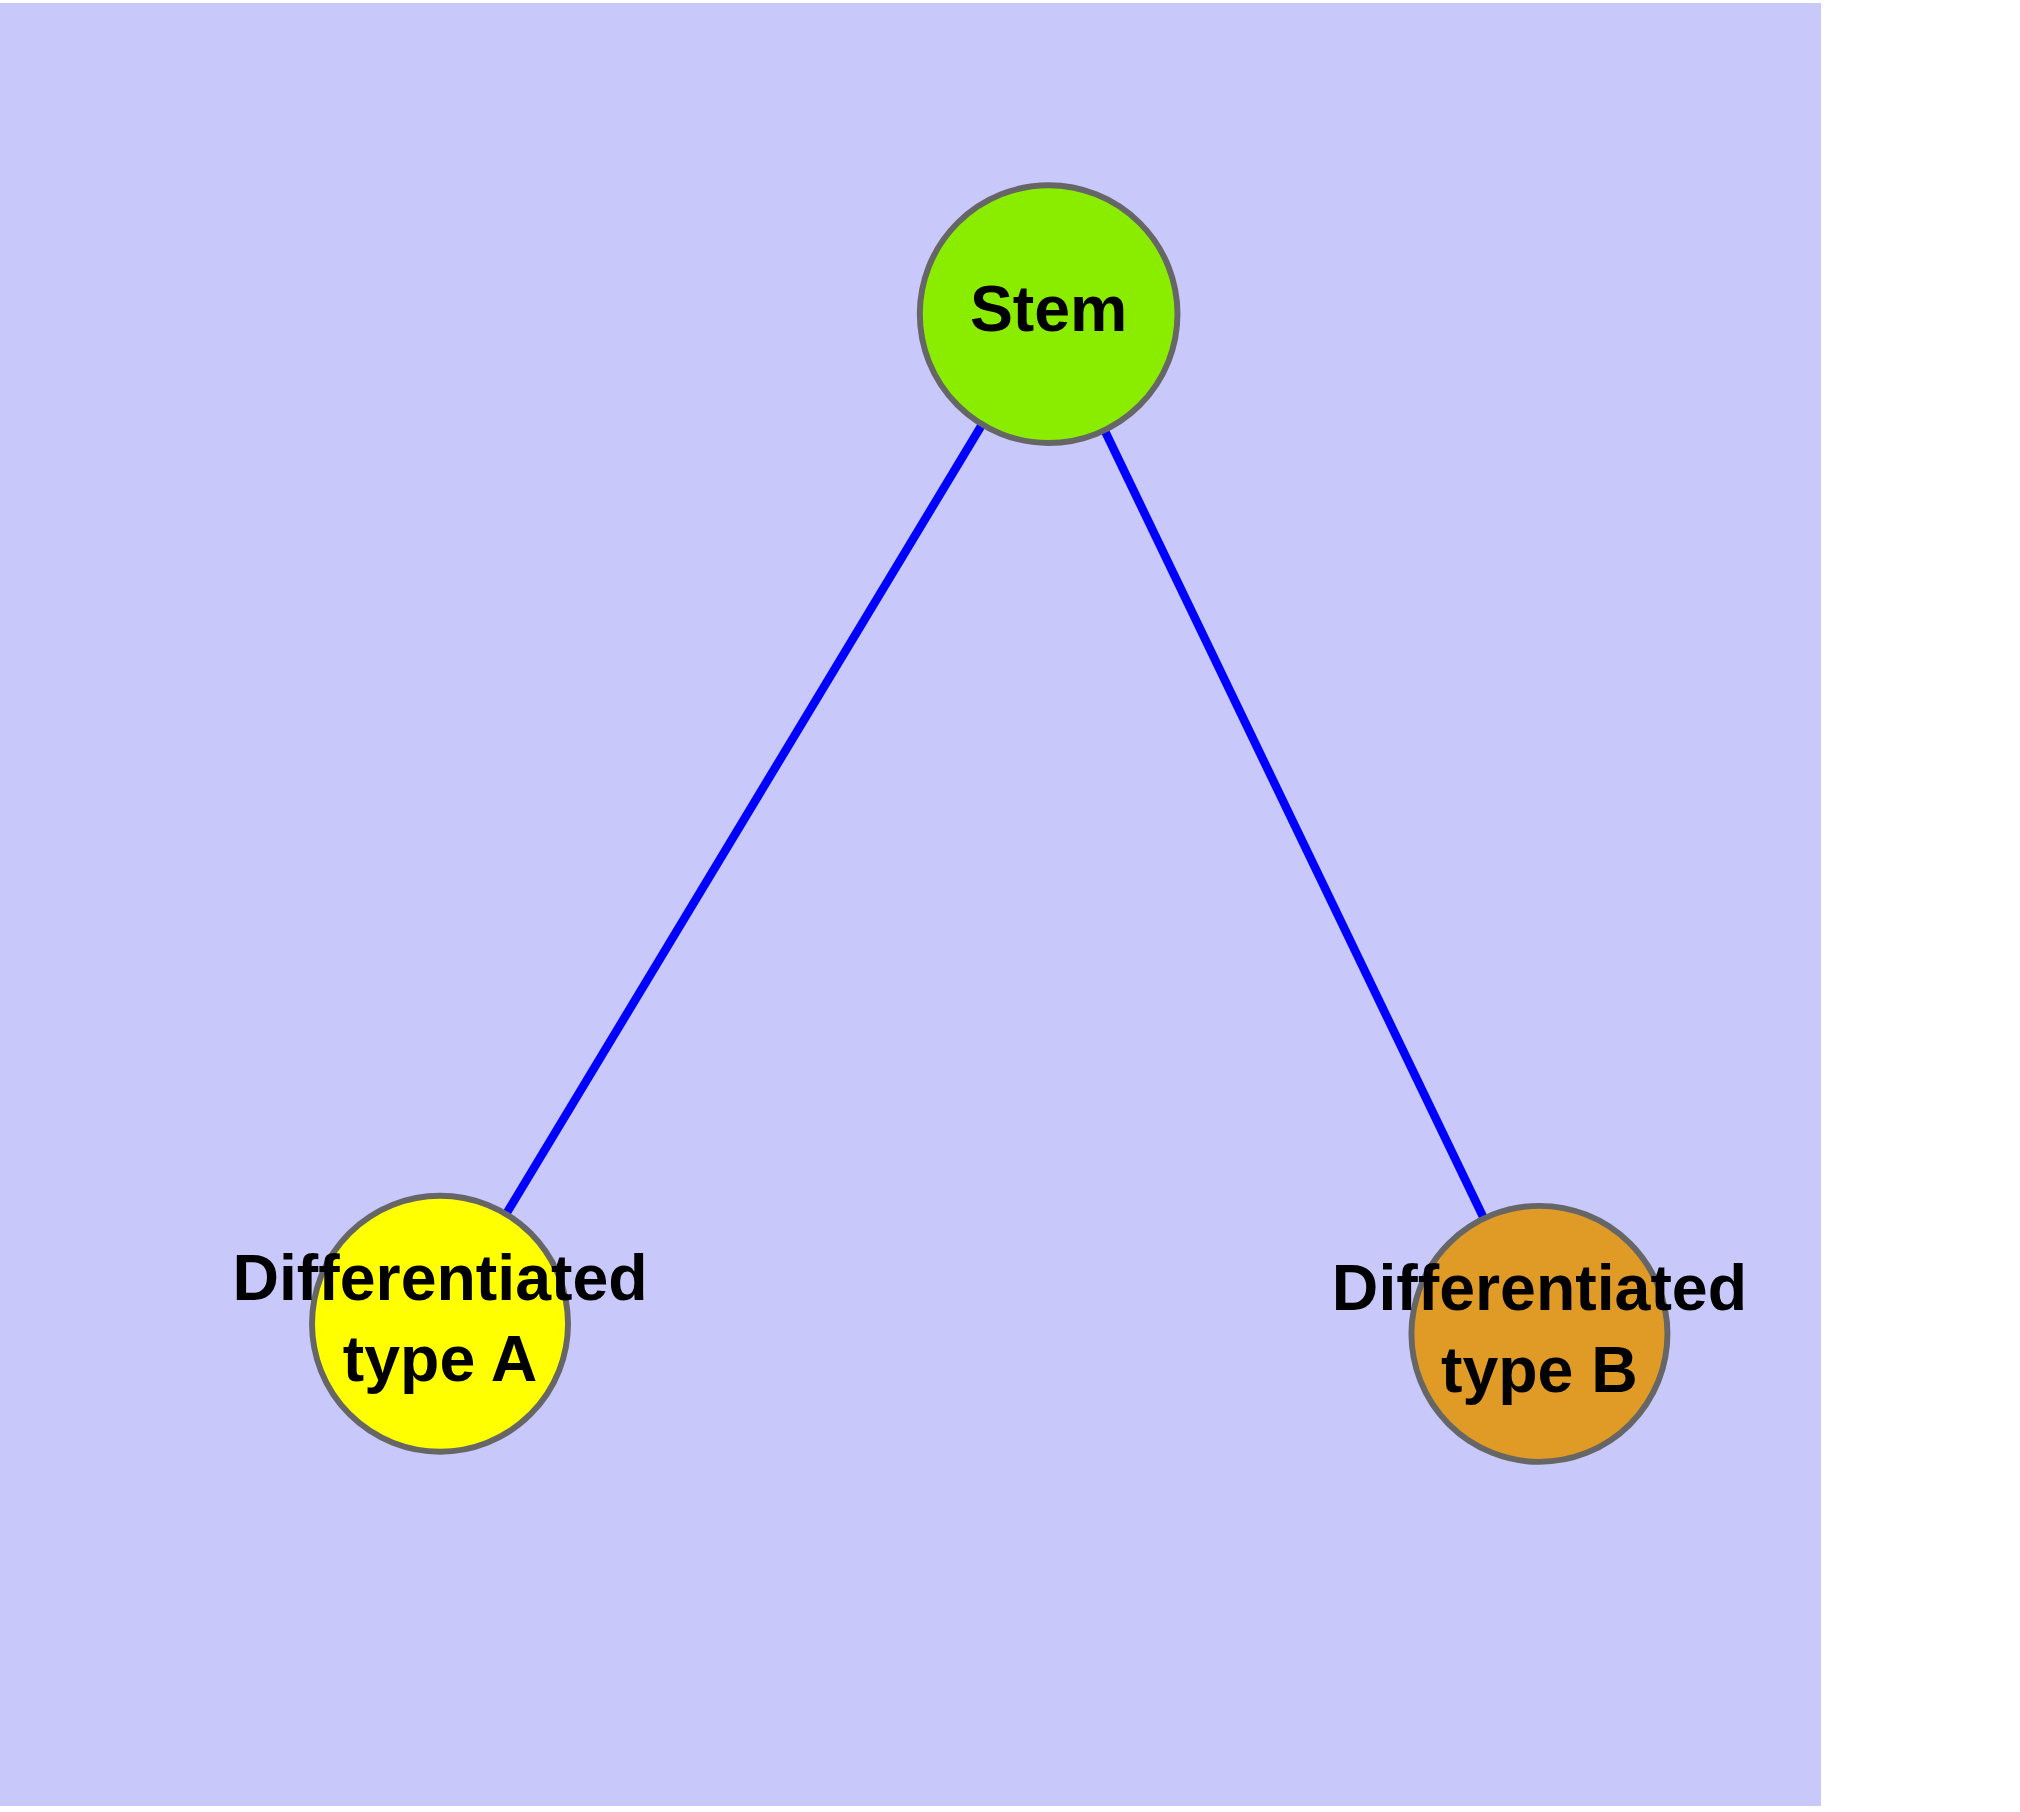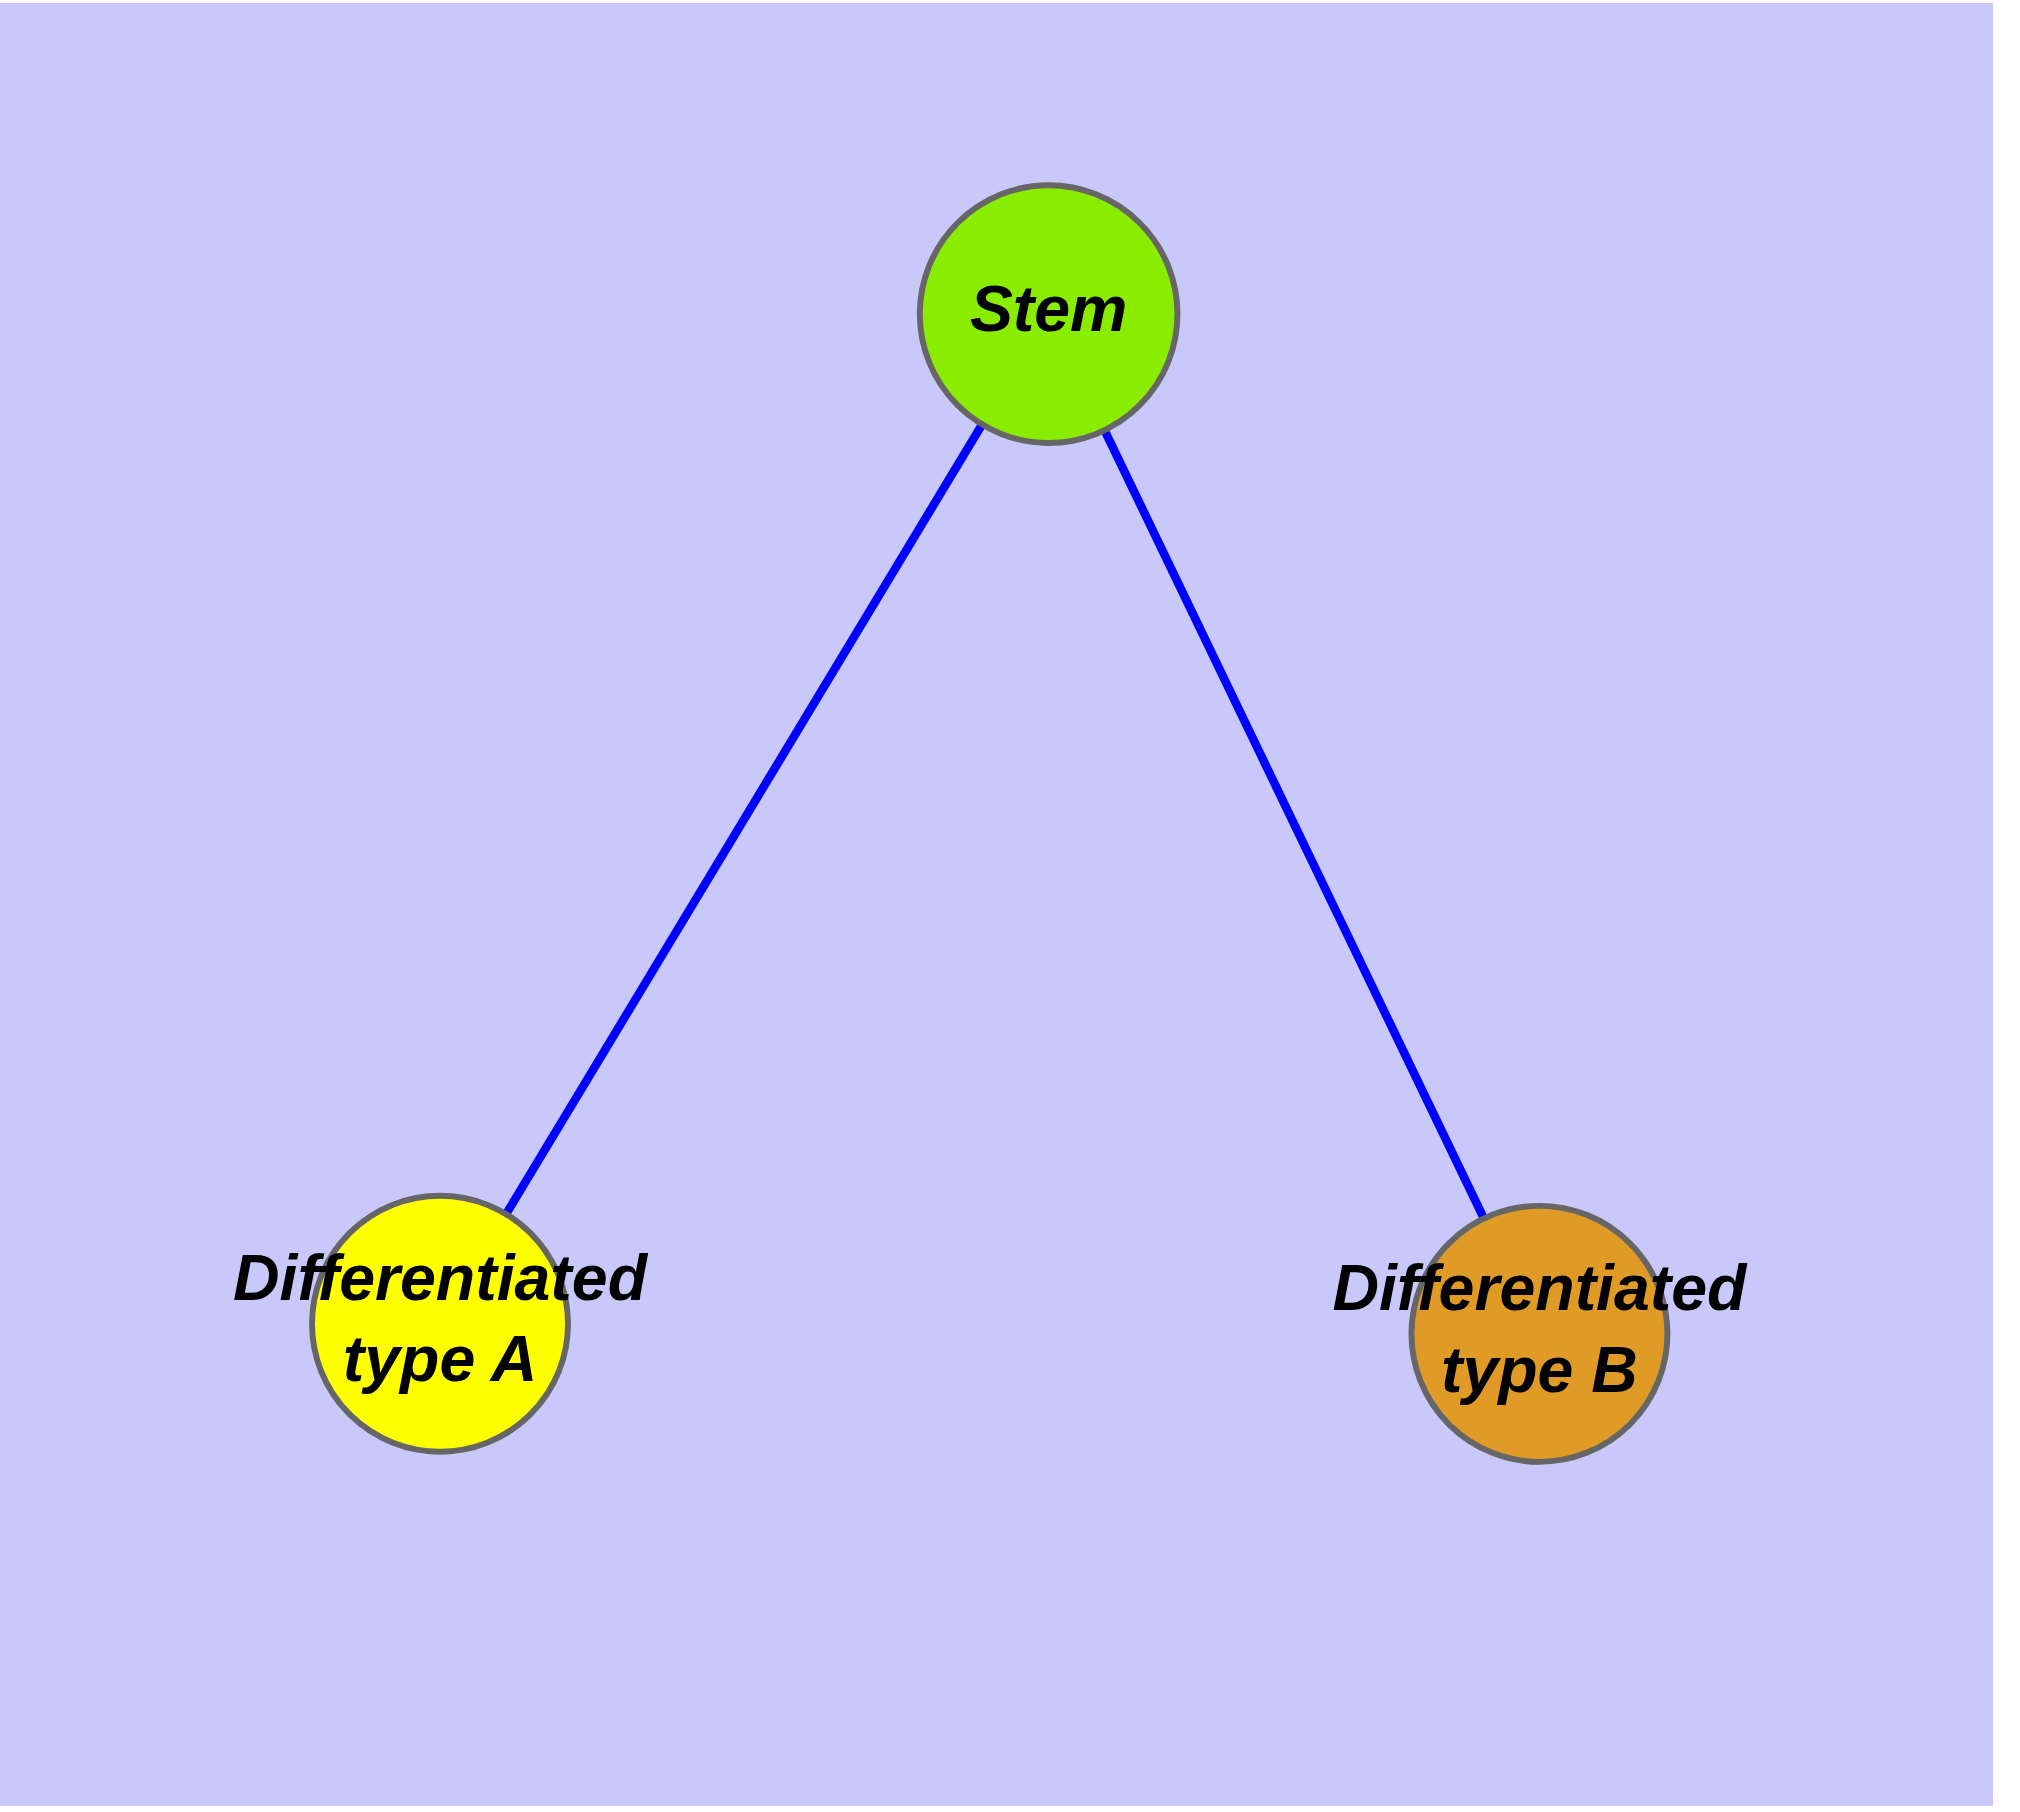--- a/index.html
+++ b/index.html
@@ -3,26 +3,25 @@
 <meta charset="utf-8">
 <title>Cell differentiation graph</title>
 <style>
   html, body {
     margin: 0;
     padding: 0;
     background: #ffffff;
   }
   #stage {
     position: relative;
-    width: 1993px;
+    width: 1821px;
     height: 1812px;
     background: #ffffff;
     overflow: hidden;
     font-family: "Liberation Sans", sans-serif;
-    font-style: italic;
   }
   #canvas {
     position: absolute;
     left: 0;
     top: 2.5px;
     width: 2021px;
     height: 1803px;
     background: #c8c8fa;
   }
   #graph-svg {

